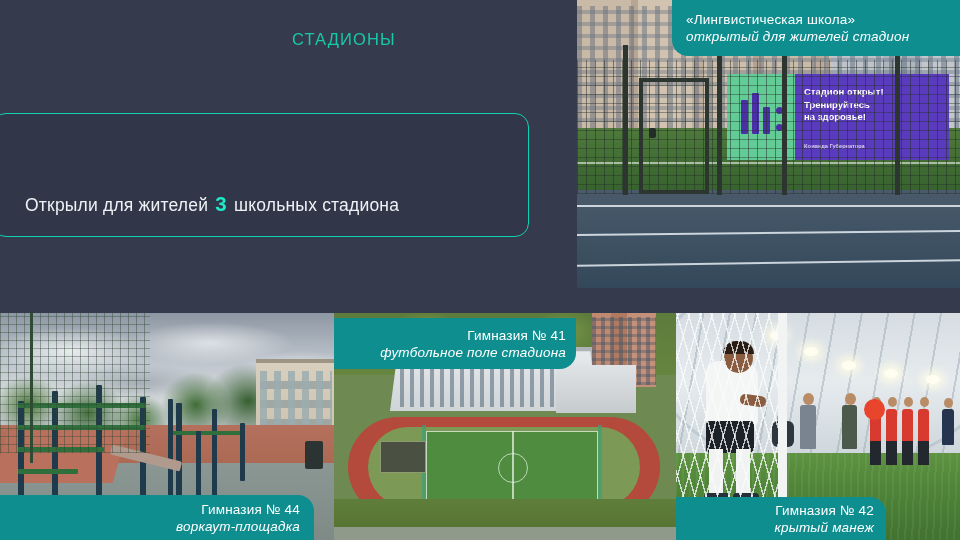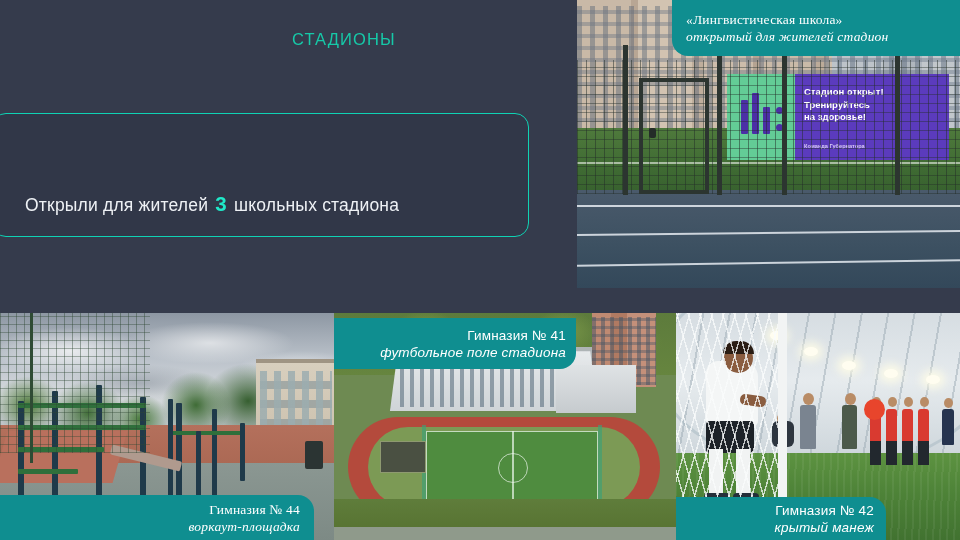--- a/index.html
+++ b/index.html
@@ -437,37 +437,37 @@
     letter-spacing: .2px;
     line-height: 17px;
   }
 
   #caption-ling {
     left: 672px; top: 0; width: 288px; height: 56px;
     border-radius: 0 0 0 16px;
     padding: 0 14px 0 14px;
     align-items: flex-start;
   }
-  #caption-ling .c1, #caption-ling .c2 { text-align: left; font-family: Liberation Serif, serif; }
+  #caption-ling .c1, #caption-ling .c2 { text-align: left; }
 
   #caption-g41 {
     left: 334px; top: 318px; width: 242px; height: 51px;
     border-radius: 0 0 16px 0;
     padding: 0 10px 0 10px;
     align-items: flex-end;
   }
   #caption-g41 .c1, #caption-g41 .c2 { text-align: right; }
 
   #caption-g44 {
     left: 0; top: 495px; width: 314px; height: 45px;
     border-radius: 0 16px 0 0;
     padding: 0 14px 0 0;
     align-items: flex-end;
   }
-  #caption-g44 .c1, #caption-g44 .c2 { text-align: right; font-family: Liberation Serif, serif; }
+  #caption-g44 .c1, #caption-g44 .c2 { text-align: right; }
 
   #caption-g42 {
     left: 676px; top: 497px; width: 210px; height: 43px;
     border-radius: 0 16px 0 0;
     padding: 0 12px 0 0;
     align-items: flex-end;
   }
   #caption-g42 .c1, #caption-g42 .c2 { text-align: right; }
 </style>
 </head>

